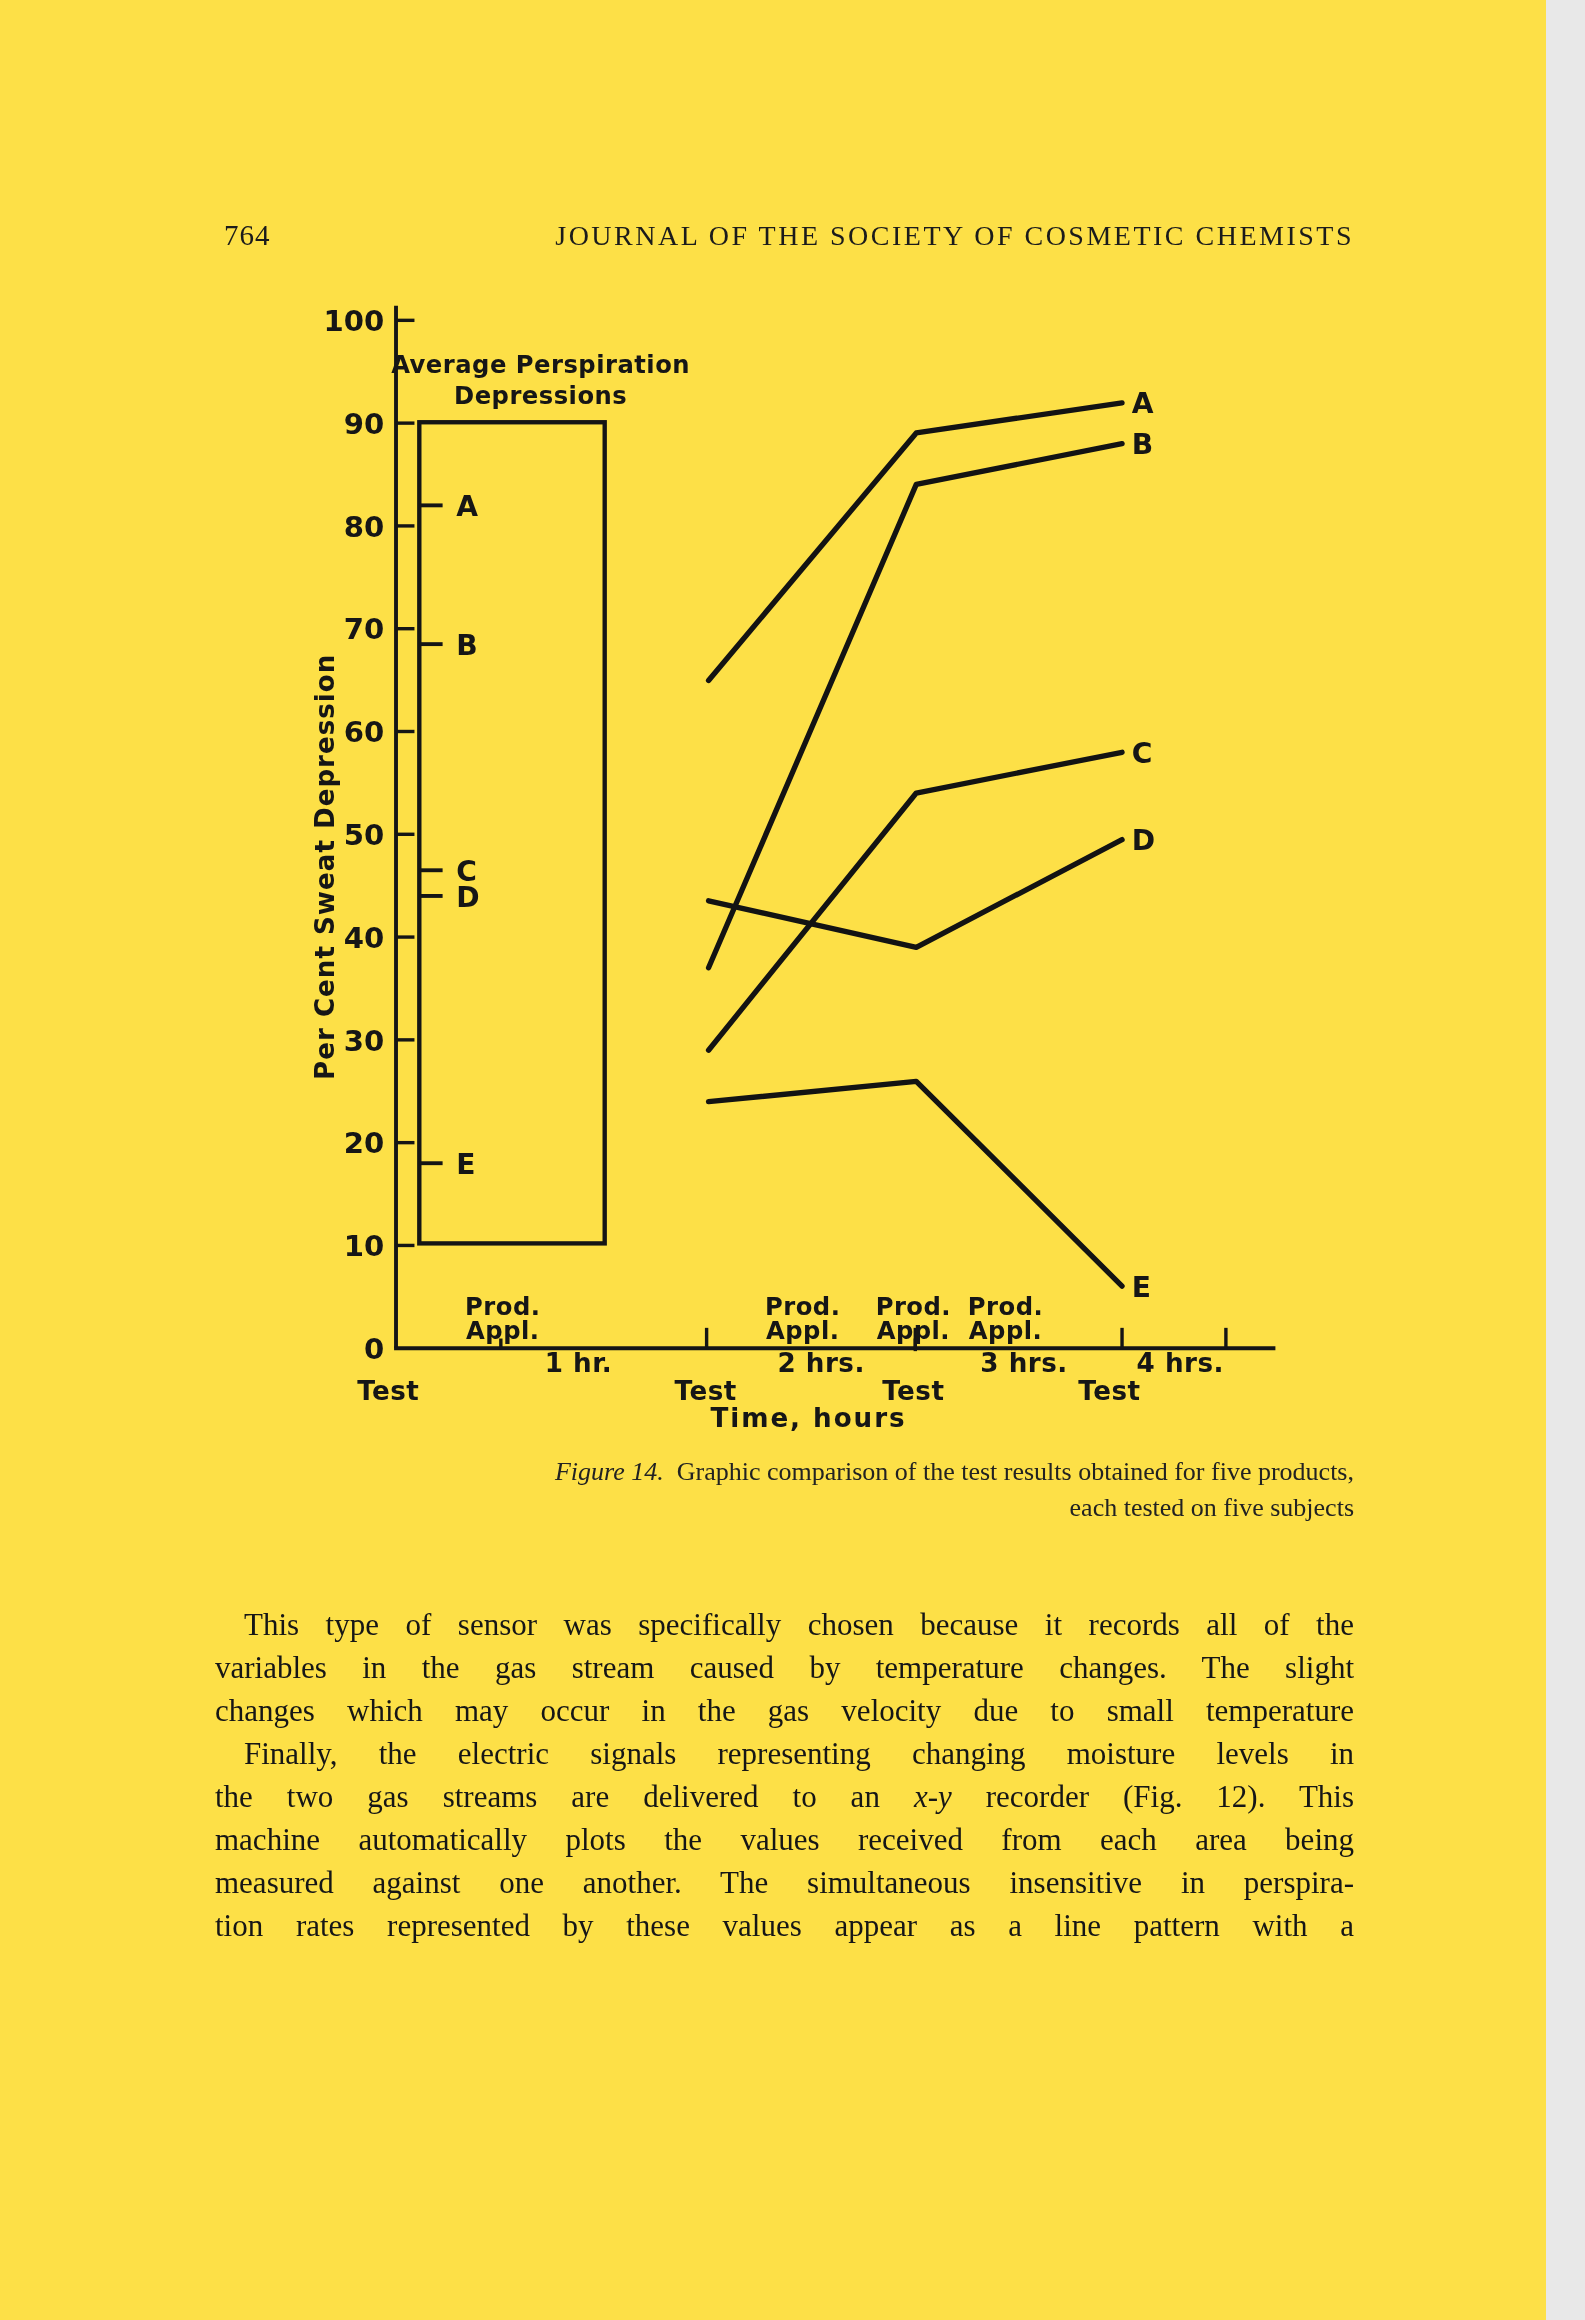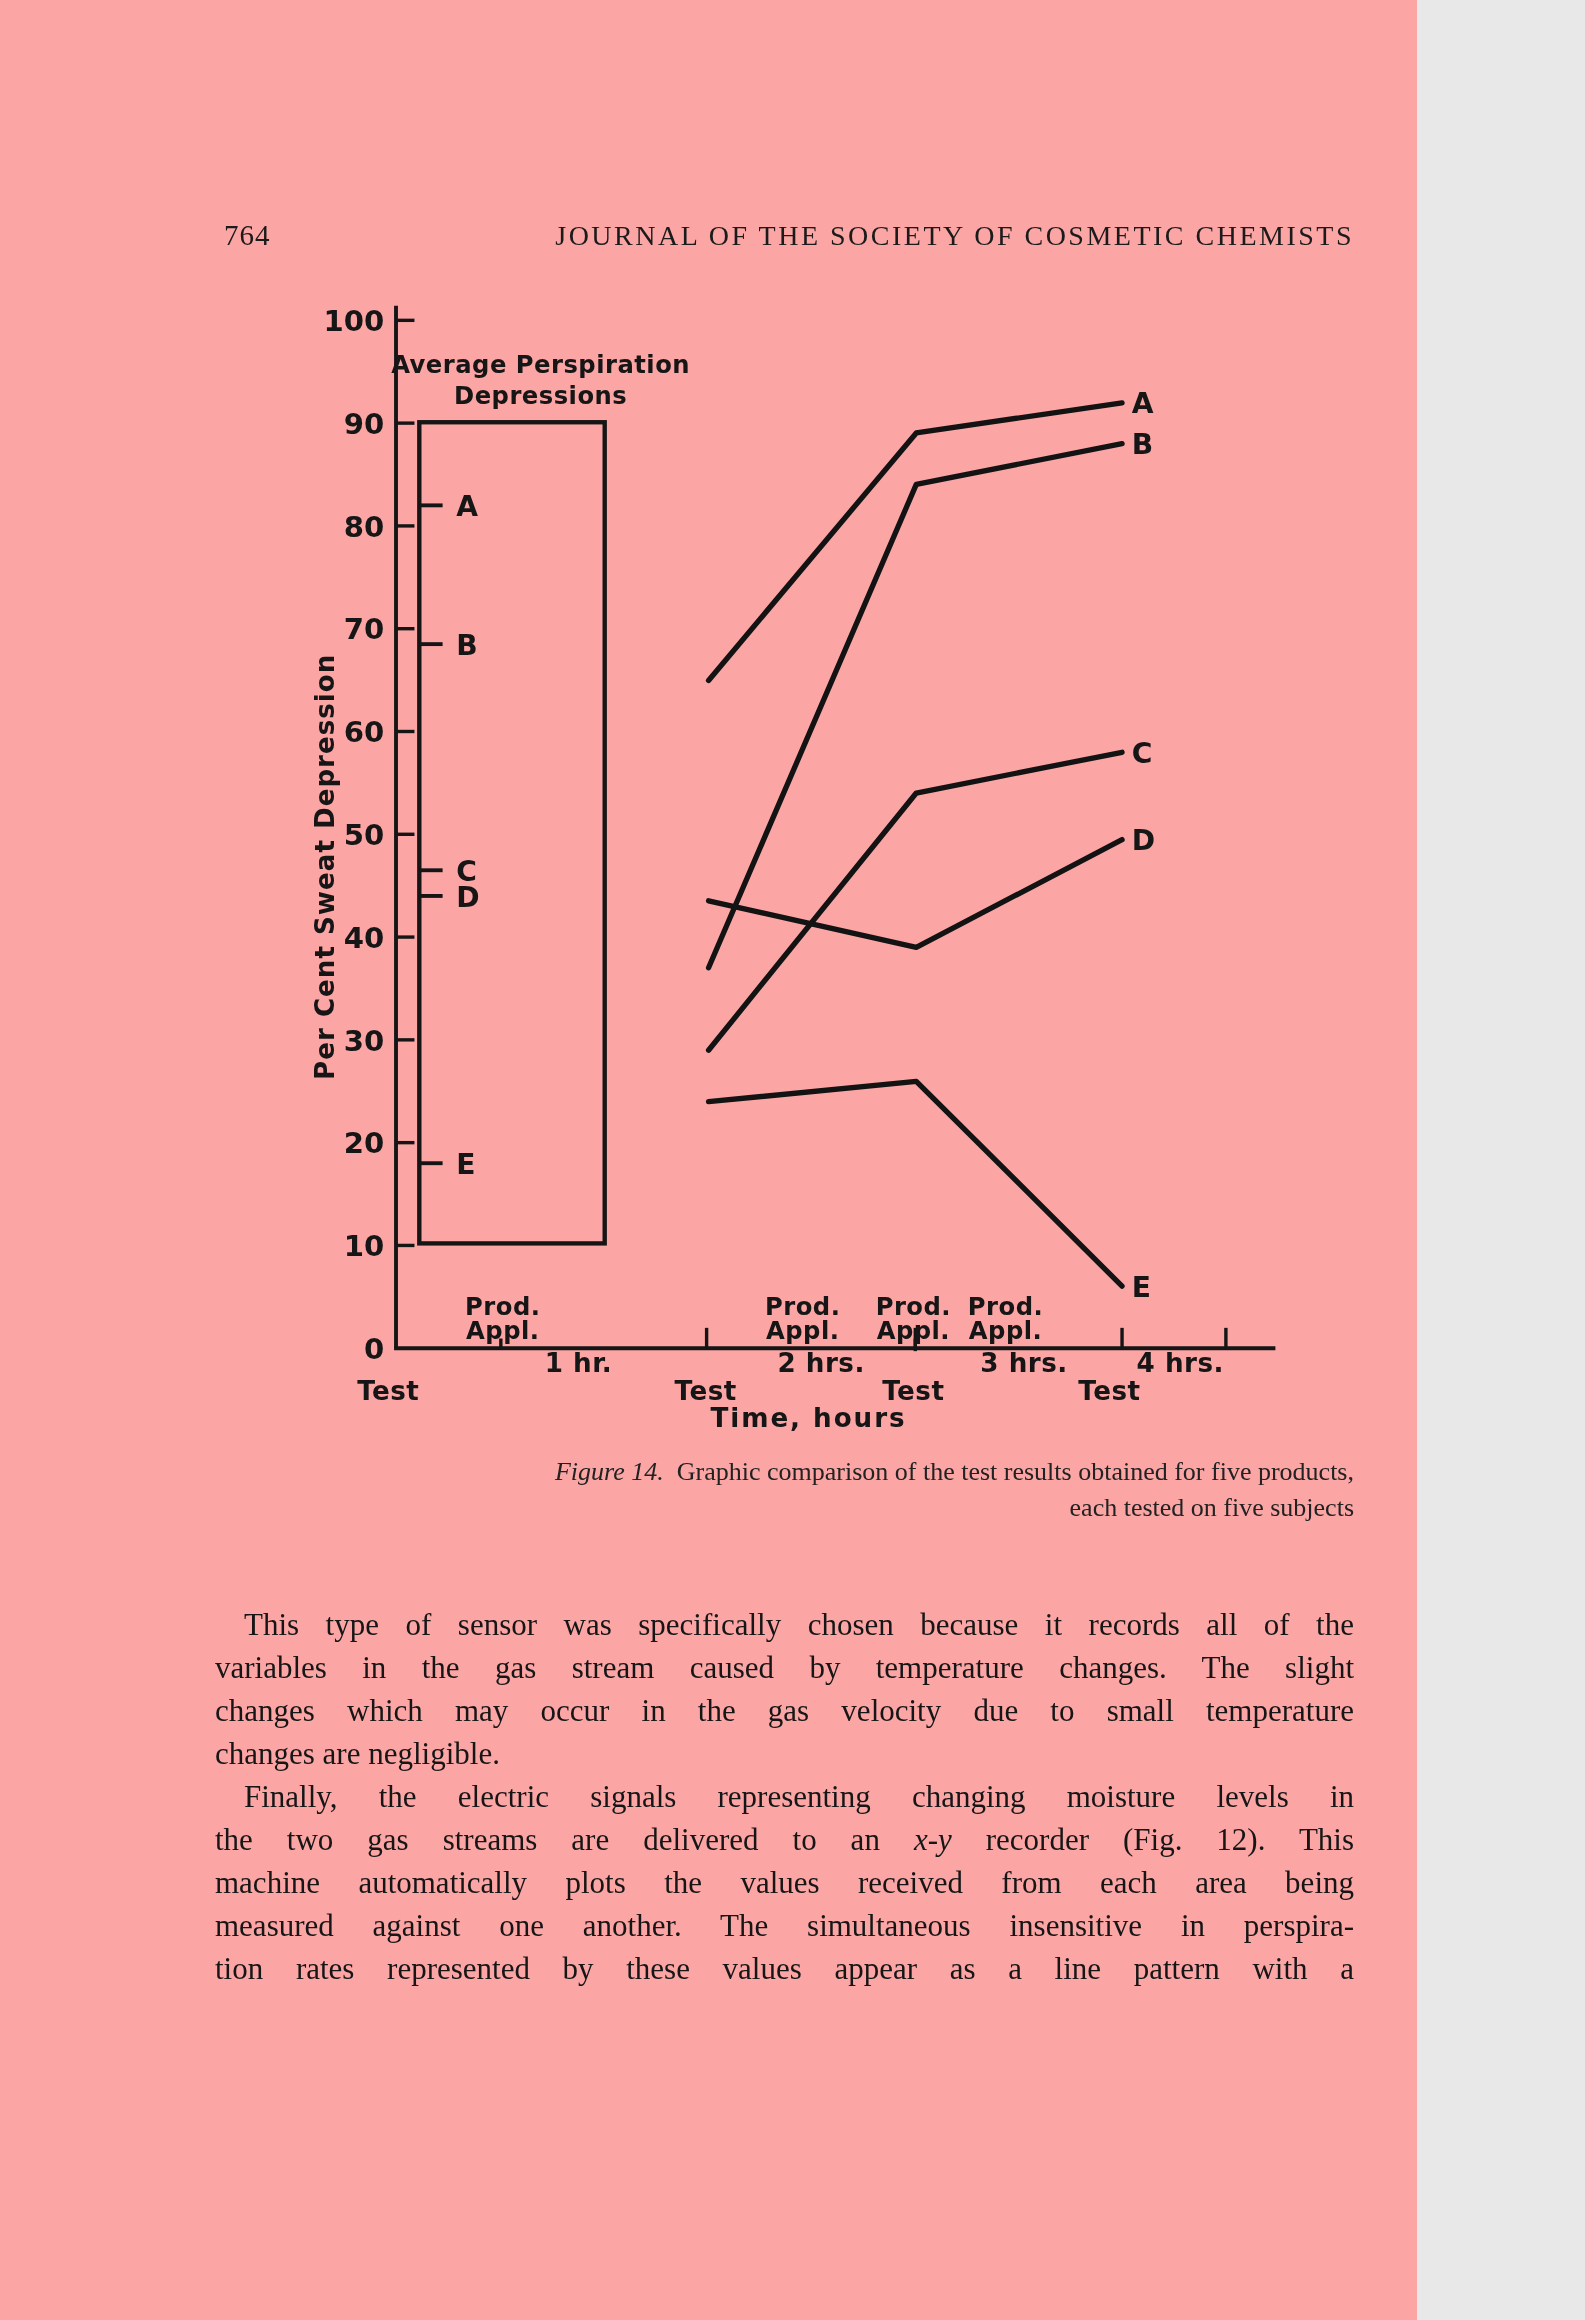--- a/index.html
+++ b/index.html
@@ -1,17 +1,17 @@
 <!DOCTYPE html>
 <html><head>
 <meta charset="utf-8">
 <style>
   html,body{margin:0;padding:0;background:#e8e8e8;}
-  .page{position:relative;width:1378px;height:2320px;background:#fca5a5;overflow:hidden;
-        font-family:"Liberation Serif",serif;color:#1b1b1b;padding-left:39px;}
+  .page{position:relative;width:1546px;height:2320px;background:#fde047;overflow:hidden;
+        font-family:"Liberation Serif",serif;color:#1b1b1b;}
   
   .pagenum{position:absolute;left:224px;top:219px;font-size:29px;letter-spacing:1px;}
   .jtitle{position:absolute;left:215px;top:220px;width:1139px;text-align:right;
           font-size:28px;letter-spacing:2.5px;}
   
   svg.chart{position:absolute;left:0;top:0;}
   svg.chart text{fill:#161616;font-family:"DejaVu Sans",sans-serif;font-weight:700;}
   .t-num{font-size:30px;}
   .t-letter{font-size:29px;letter-spacing:1px;}
   .t-sm{font-size:25px;letter-spacing:0.5px;}
@@ -128,21 +128,20 @@
 
   <div class="caption">
     <div><i>Figure 14.</i>&nbsp;&nbsp;<span>Graphic comparison of the test results obtained for five products,</span></div>
     <div>each tested on five subjects</div>
   </div>
 
   <div class="bodytext" id="bodytext">
       <div class="bline indent">This type of sensor was specifically chosen because it records all of the</div>
       <div class="bline">variables in the gas stream caused by temperature changes.  The slight</div>
       <div class="bline">changes which may occur in the gas velocity due to small temperature</div>
-      <div class="bline lastleft">changes are negligible.</div>
       <div class="bline indent">Finally, the electric signals representing changing moisture levels in</div>
       <div class="bline">the two gas streams are delivered to an <i>x-y</i> recorder (Fig. 12).  This</div>
       <div class="bline">machine automatically plots the values received from each area being</div>
       <div class="bline">measured against one another.  The simultaneous insensitive in perspira-</div>
       <div class="bline">tion rates represented by these values appear as a line pattern with a</div>
     </div>
 
 </div>
 
 

